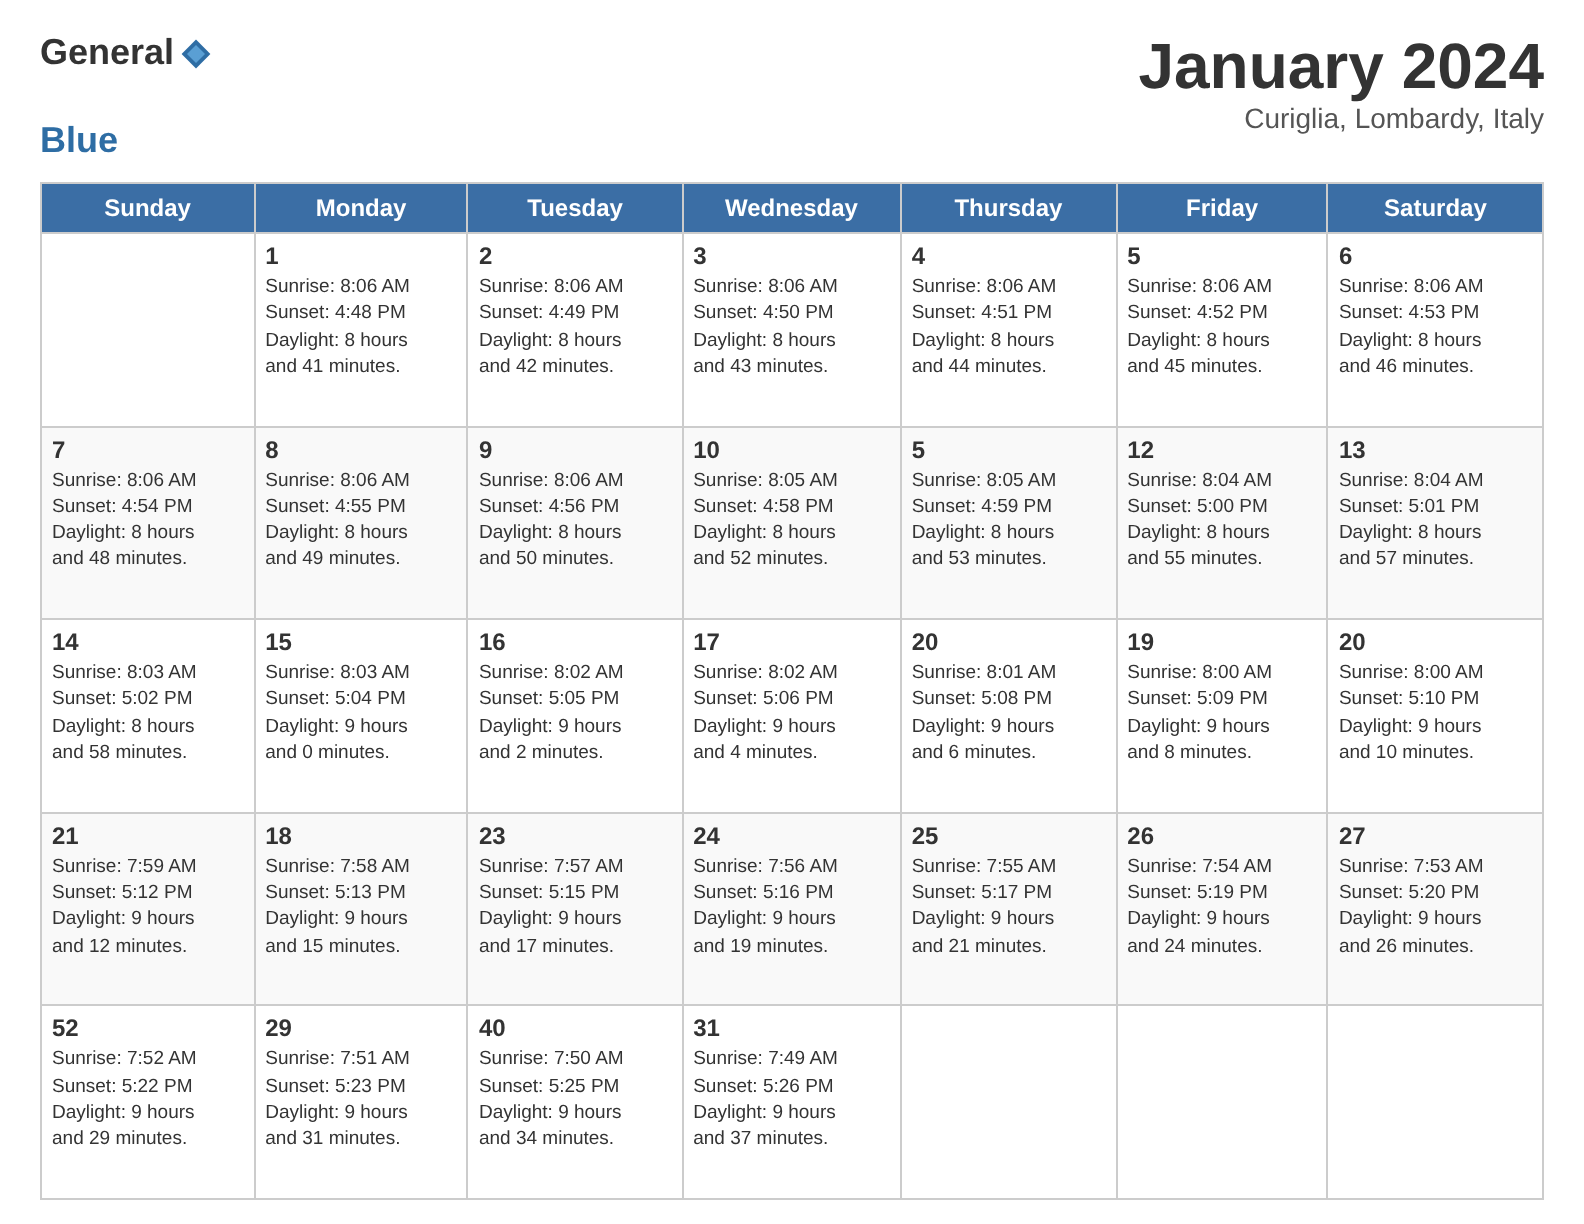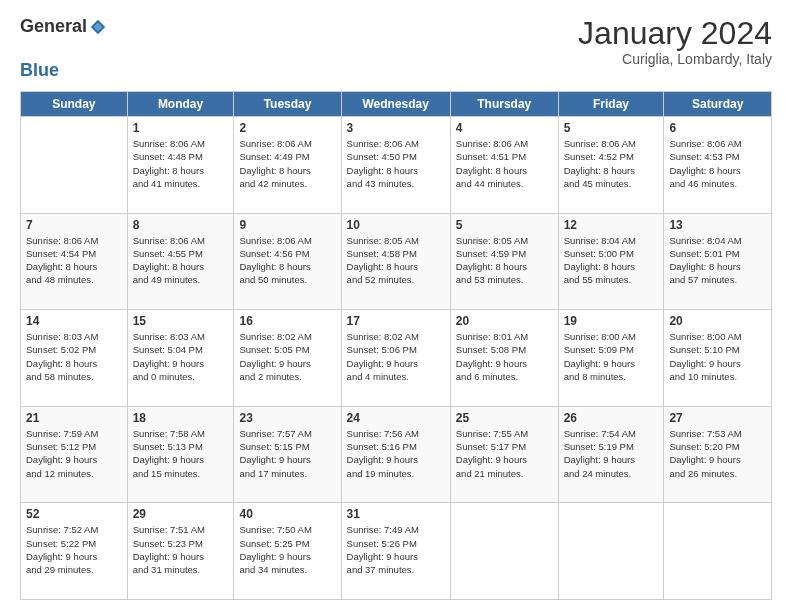--- a/index.html
+++ b/index.html
@@ -47,21 +47,21 @@
     .logo-icon {
       width: 18px;
       height: 18px;
       margin-left: 2px;
     }
     .title-area {
       text-align: right;
     }
     .month-title {
       font-size: 32px;
-      font-weight: normal;
+      font-weight: bold;
       color: #333;
       line-height: 1.1;
     }
     .subtitle {
       font-size: 14px;
       color: #555;
     }
     .calendar {
       width: 100%;
       border-collapse: collapse;

